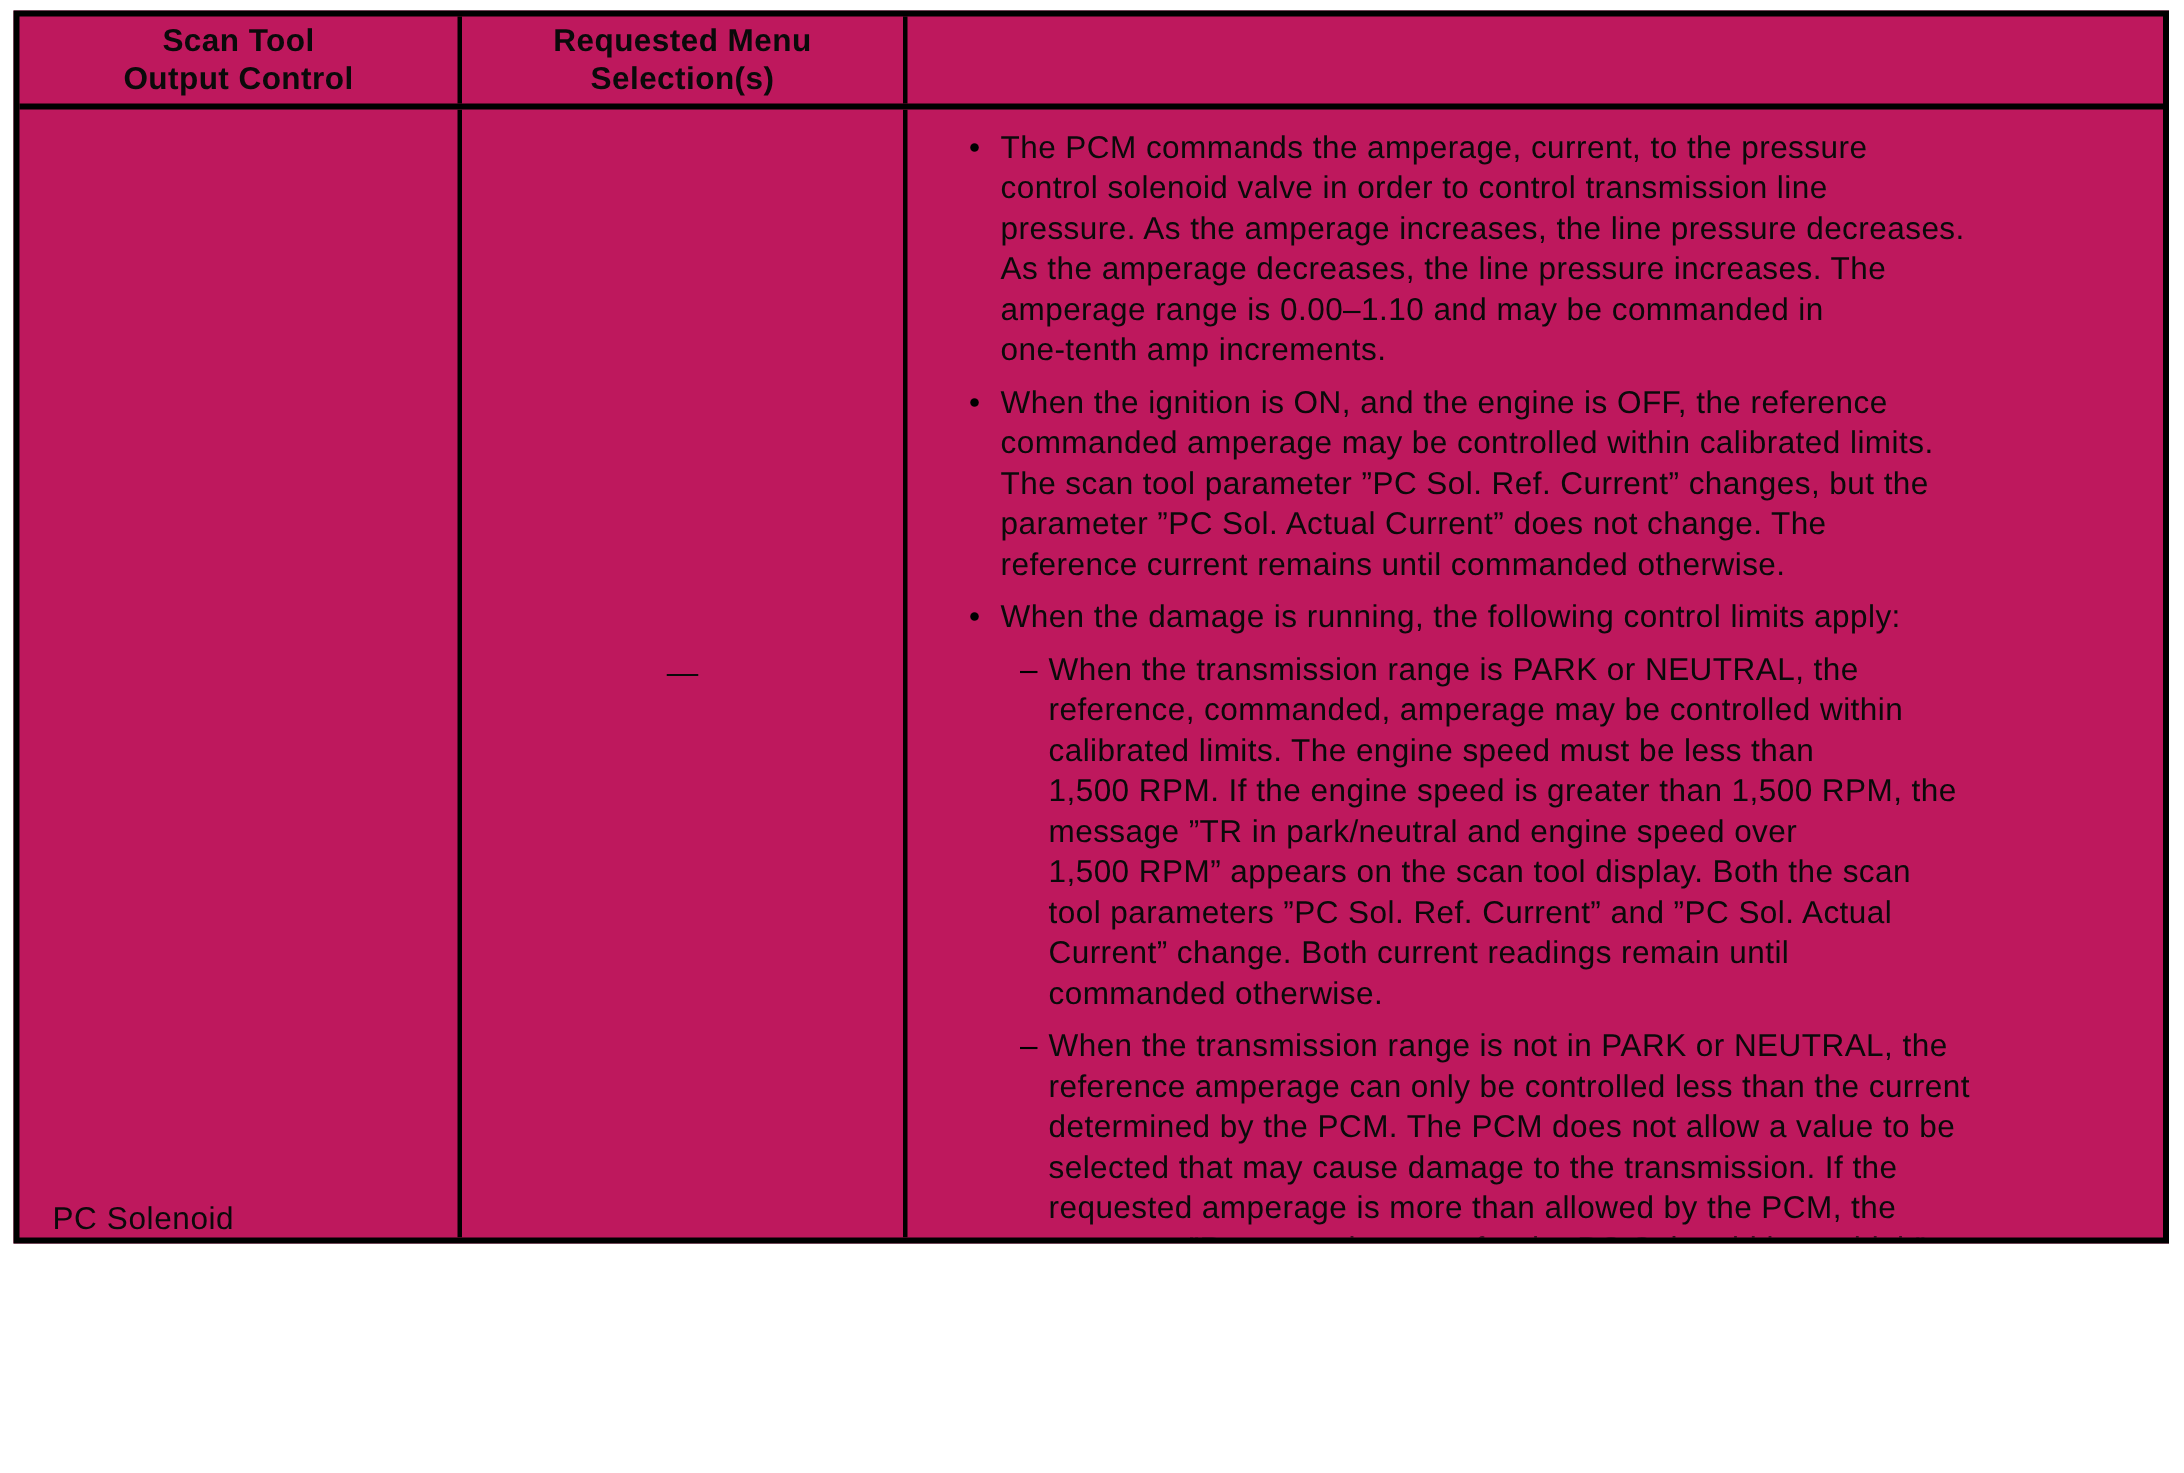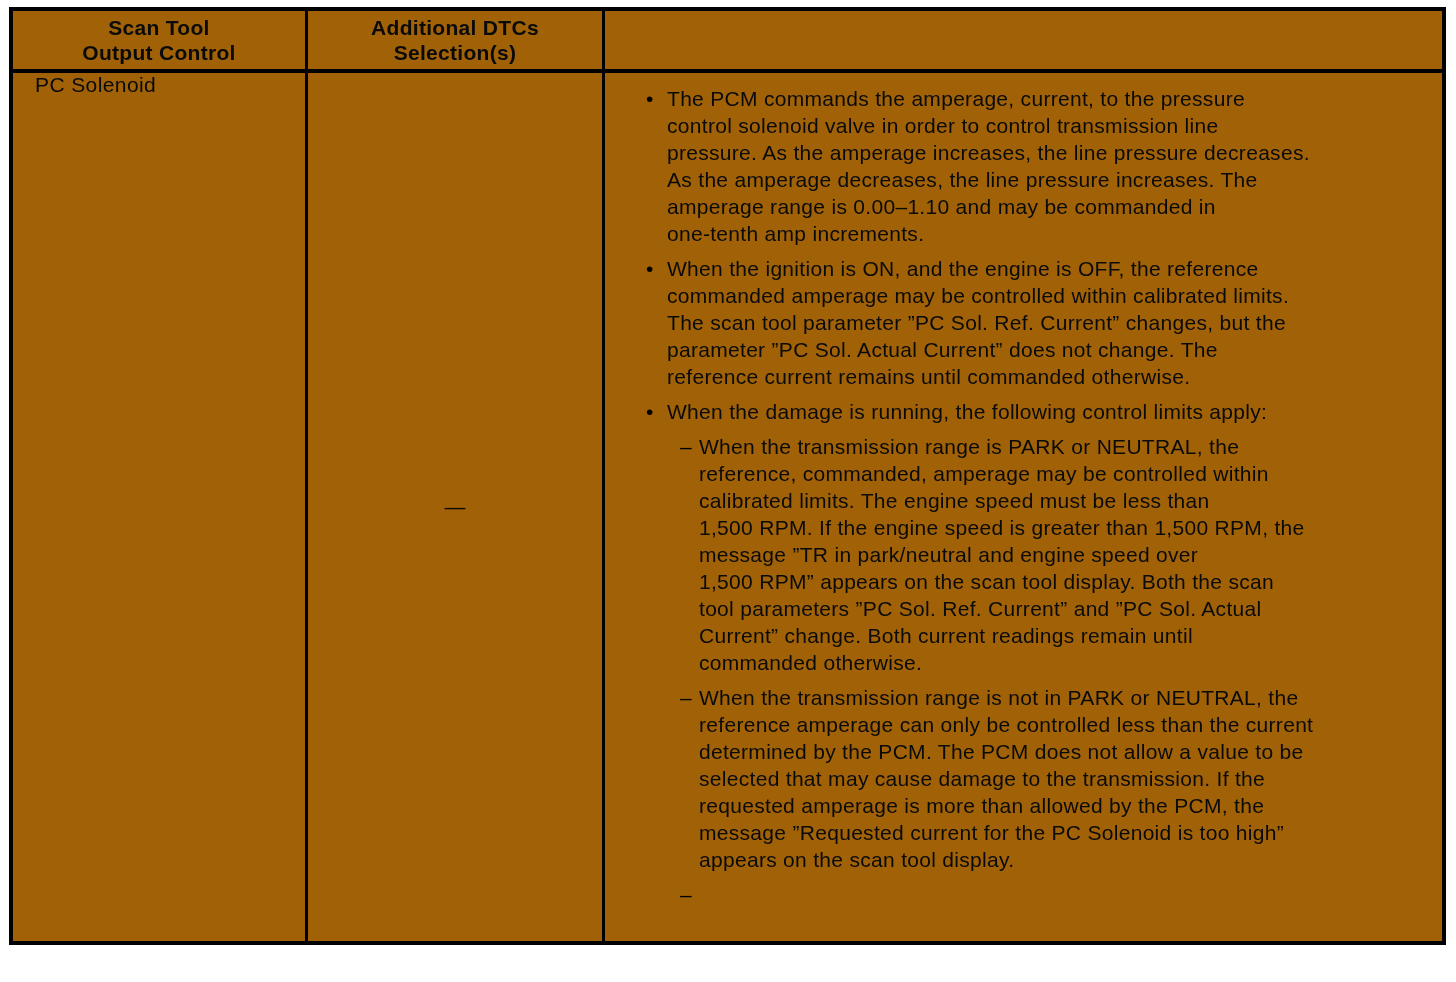--- a/index.html
+++ b/index.html
@@ -7,42 +7,42 @@
   body {
     background:#ffffff;
     font-family:"Liberation Sans", sans-serif;
     color:#0a0a0a;
     -webkit-font-smoothing:antialiased;
   }
   .page { position:relative; width:1456px; height:982px; background:#ffffff; overflow:hidden; }
 
   .doc-table {
     position:absolute; left:9px; top:7px;
-    width:1437px; height:938px;
+    width:1437px; height:822px;
     border:4px solid #000;
     display:flex; flex-direction:column;
-    background:#a16207;
+    background:#be185d;
   }
   .thead { display:flex; height:62px; flex:none; border-bottom:4px solid #000; }
   .tbody { display:flex; flex:1; min-height:0; overflow:hidden; }
 
   .col1 { width:295px; flex:none; border-right:3px solid #000; }
   .col2 { width:297px; flex:none; border-right:3px solid #000; }
   .col3 { flex:1; min-width:0; }
 
   .th {
     display:flex; align-items:center; justify-content:center;
     text-align:center;
     font-weight:bold; font-size:21px; line-height:25px;
     white-space:pre-line;
     letter-spacing:0.3px;
   }
 
   .cell-output {
-    display:flex; align-items:flex-start;
+    display:flex; align-items:flex-end;
     padding-left:22px;
     font-size:21px; letter-spacing:0.4px;
   }
   .cell-menu {
     display:flex; align-items:center; justify-content:center;
     font-size:21px;
   }
   .cell-desc {
     padding:12px 8px 0 41px;
     font-size:21px; line-height:27px;
@@ -58,21 +58,21 @@
 </style>
 </head>
 <body>
 
 <div class="page">
   <div class="doc-table">
 
     <div class="thead">
       <div class="th col1">Scan Tool
 Output Control</div>
-      <div class="th col2">Additional DTCs
+      <div class="th col2">Requested Menu
 Selection(s)</div>
     </div>
 
     <div class="tbody">
 
       <div class="col1 cell-output">
         <span>PC Solenoid</span>
       </div>
 
       <div class="col2 cell-menu">

